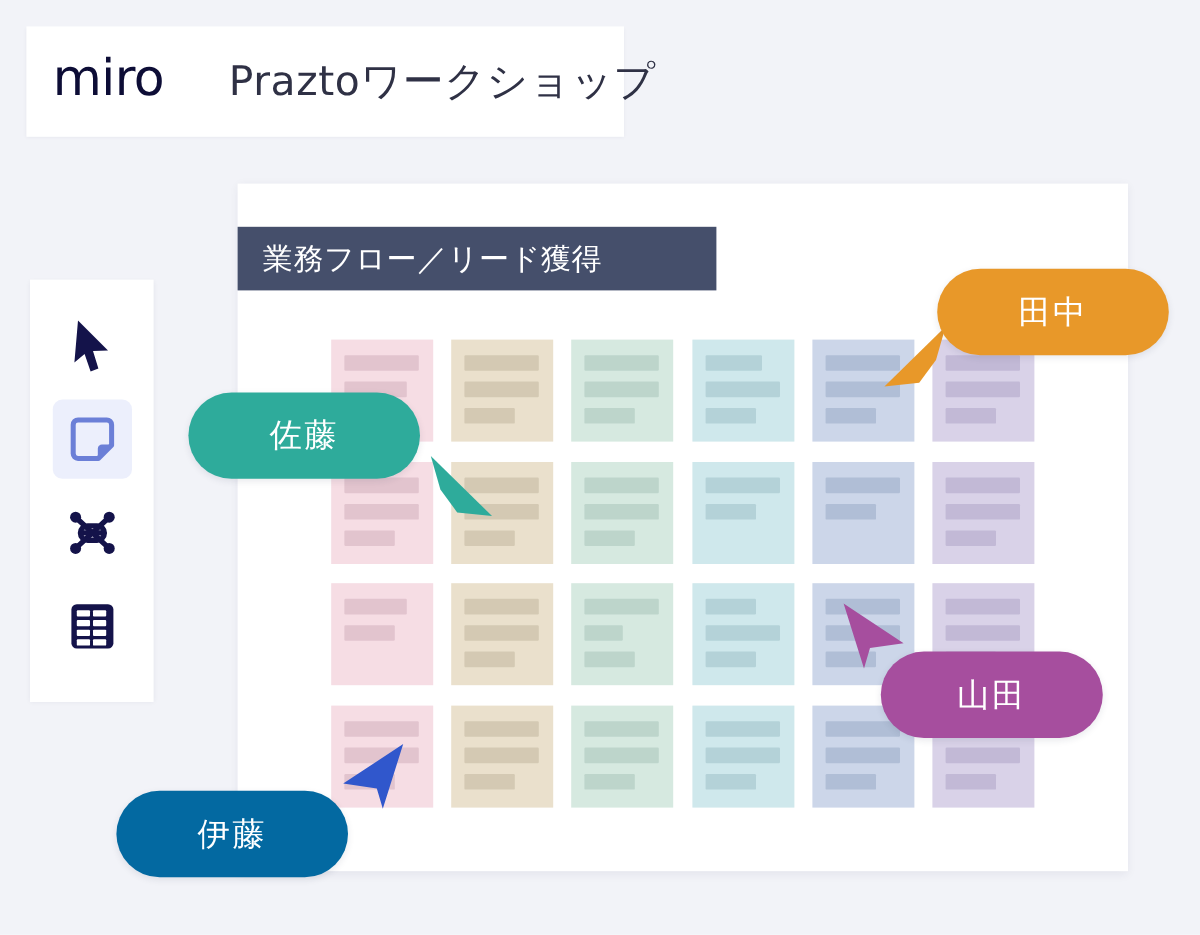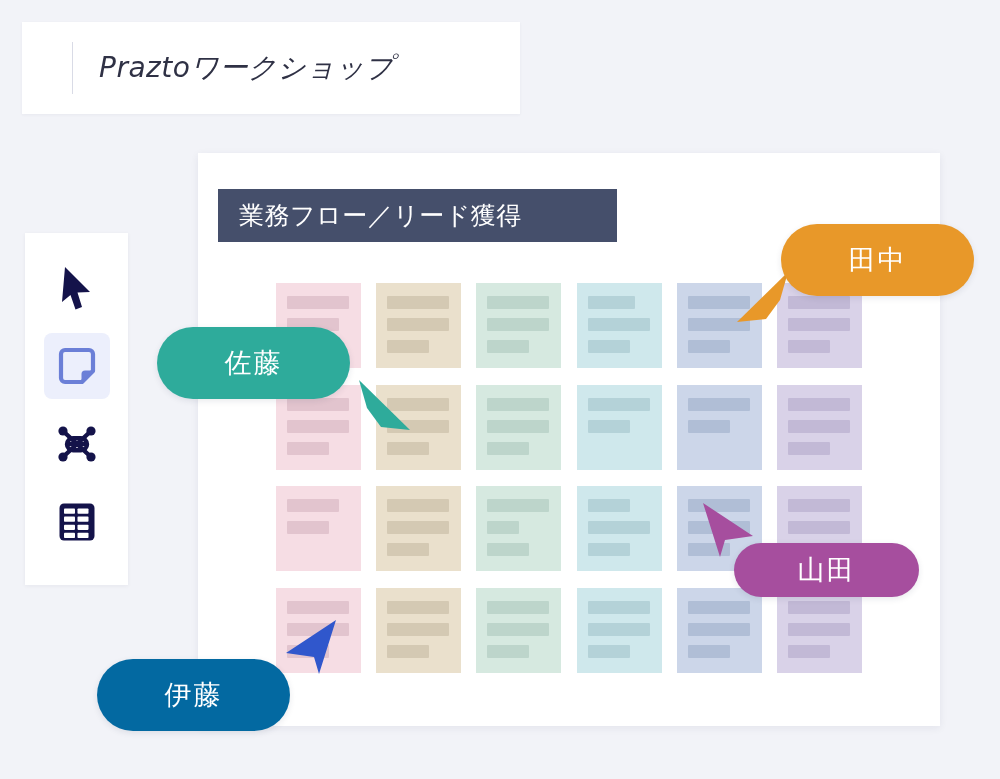--- a/index.html
+++ b/index.html
@@ -38,26 +38,25 @@
     line-height: 1;
     padding-bottom: 6px;
   }
   #header-divider {
     width: 1px;
     height: 52px;
     background: #d9dbe6;
     margin: 0 26px 0 28px;
   }
   #workshop-title {
-    font-size: 28px;
+    font-size: 34px;
     color: #2f3145;
     font-family: "DejaVu Sans", sans-serif;
     letter-spacing: 0.5px;
     white-space: nowrap;
-    font-style: italic;
   }
 
   
   #toolbar {
     position: absolute;
     left: 25px;
     top: 233px;
     width: 103px;
     height: 352px;
     background: #ffffff;
@@ -96,21 +95,20 @@
     position: absolute;
     left: 0;
     top: 36px;
     width: 399px;
     height: 53px;
     background: #454f6b;
     display: flex;
     align-items: center;
     padding-left: 21px;
     box-sizing: border-box;
-    margin-left: 20px;
   }
   #board-title-text {
     color: #ffffff;
     font-size: 25px;
     font-family: "DejaVu Sans", sans-serif;
     letter-spacing: 0.5px;
     white-space: nowrap;
   }
 
   
@@ -145,20 +143,21 @@
     box-shadow: 0 2px 6px rgba(30,35,70,0.10);
   }
   .collab-arrow {
     position: absolute;
   }
 </style>
 </head>
 <body>
 
 <div id="header-card">
+  <div id="miro-logo">miro</div>
   <div id="header-divider"></div>
   <div id="workshop-title">Praztoワークショップ</div>
 </div>
 
 <div id="toolbar">
     <div class="tool-btn">
       <span style="display: flex;">
         <svg width="42" height="46" viewBox="0 0 42 46">
           <path d="M9 2 L34 27 L21.5 27.5 L26 42 L19.5 44.5 L14.5 30 L6 37 Z" fill="#14134a"></path>
         </svg>
@@ -337,21 +336,21 @@
     </div>
     <div class="collab-arrow" style="left: 734px; top: 270px;"><svg width="58" height="54" viewBox="0 0 58 54">
         <path d="M54 2 L3 52 L32 49 L46 30 Z" fill="#e89829" stroke-linejoin="round"></path>
       </svg></div>
     <div class="collab-pill" style="left: 781px; top: 224px; width: 193px; height: 72px; background: rgb(232, 152, 41);">
       <span>田中</span>
     </div>
     <div class="collab-arrow" style="left: 700px; top: 500px;"><svg width="54" height="58" viewBox="0 0 54 58">
         <path d="M3 3 L53 36 L25 40 L20 57 Z" fill="#a64e9e" stroke-linejoin="round"></path>
       </svg></div>
-    <div class="collab-pill" style="left: 734px; top: 543px; width: 185px; height: 54px; background: rgb(166, 78, 158);">
+    <div class="collab-pill" style="left: 734px; top: 543px; width: 185px; height: 72px; background: rgb(166, 78, 158);">
       <span>山田</span>
     </div>
     <div class="collab-arrow" style="left: 285px; top: 617px;"><svg width="54" height="58" viewBox="0 0 54 58">
         <path d="M51 3 L1 36 L29 40 L34 57 Z" fill="#3057cc" stroke-linejoin="round"></path>
       </svg></div>
     <div class="collab-pill" style="left: 97px; top: 659px; width: 193px; height: 72px; background: #0369a1;">
       <span>伊藤</span>
     </div>
   </div>
 

